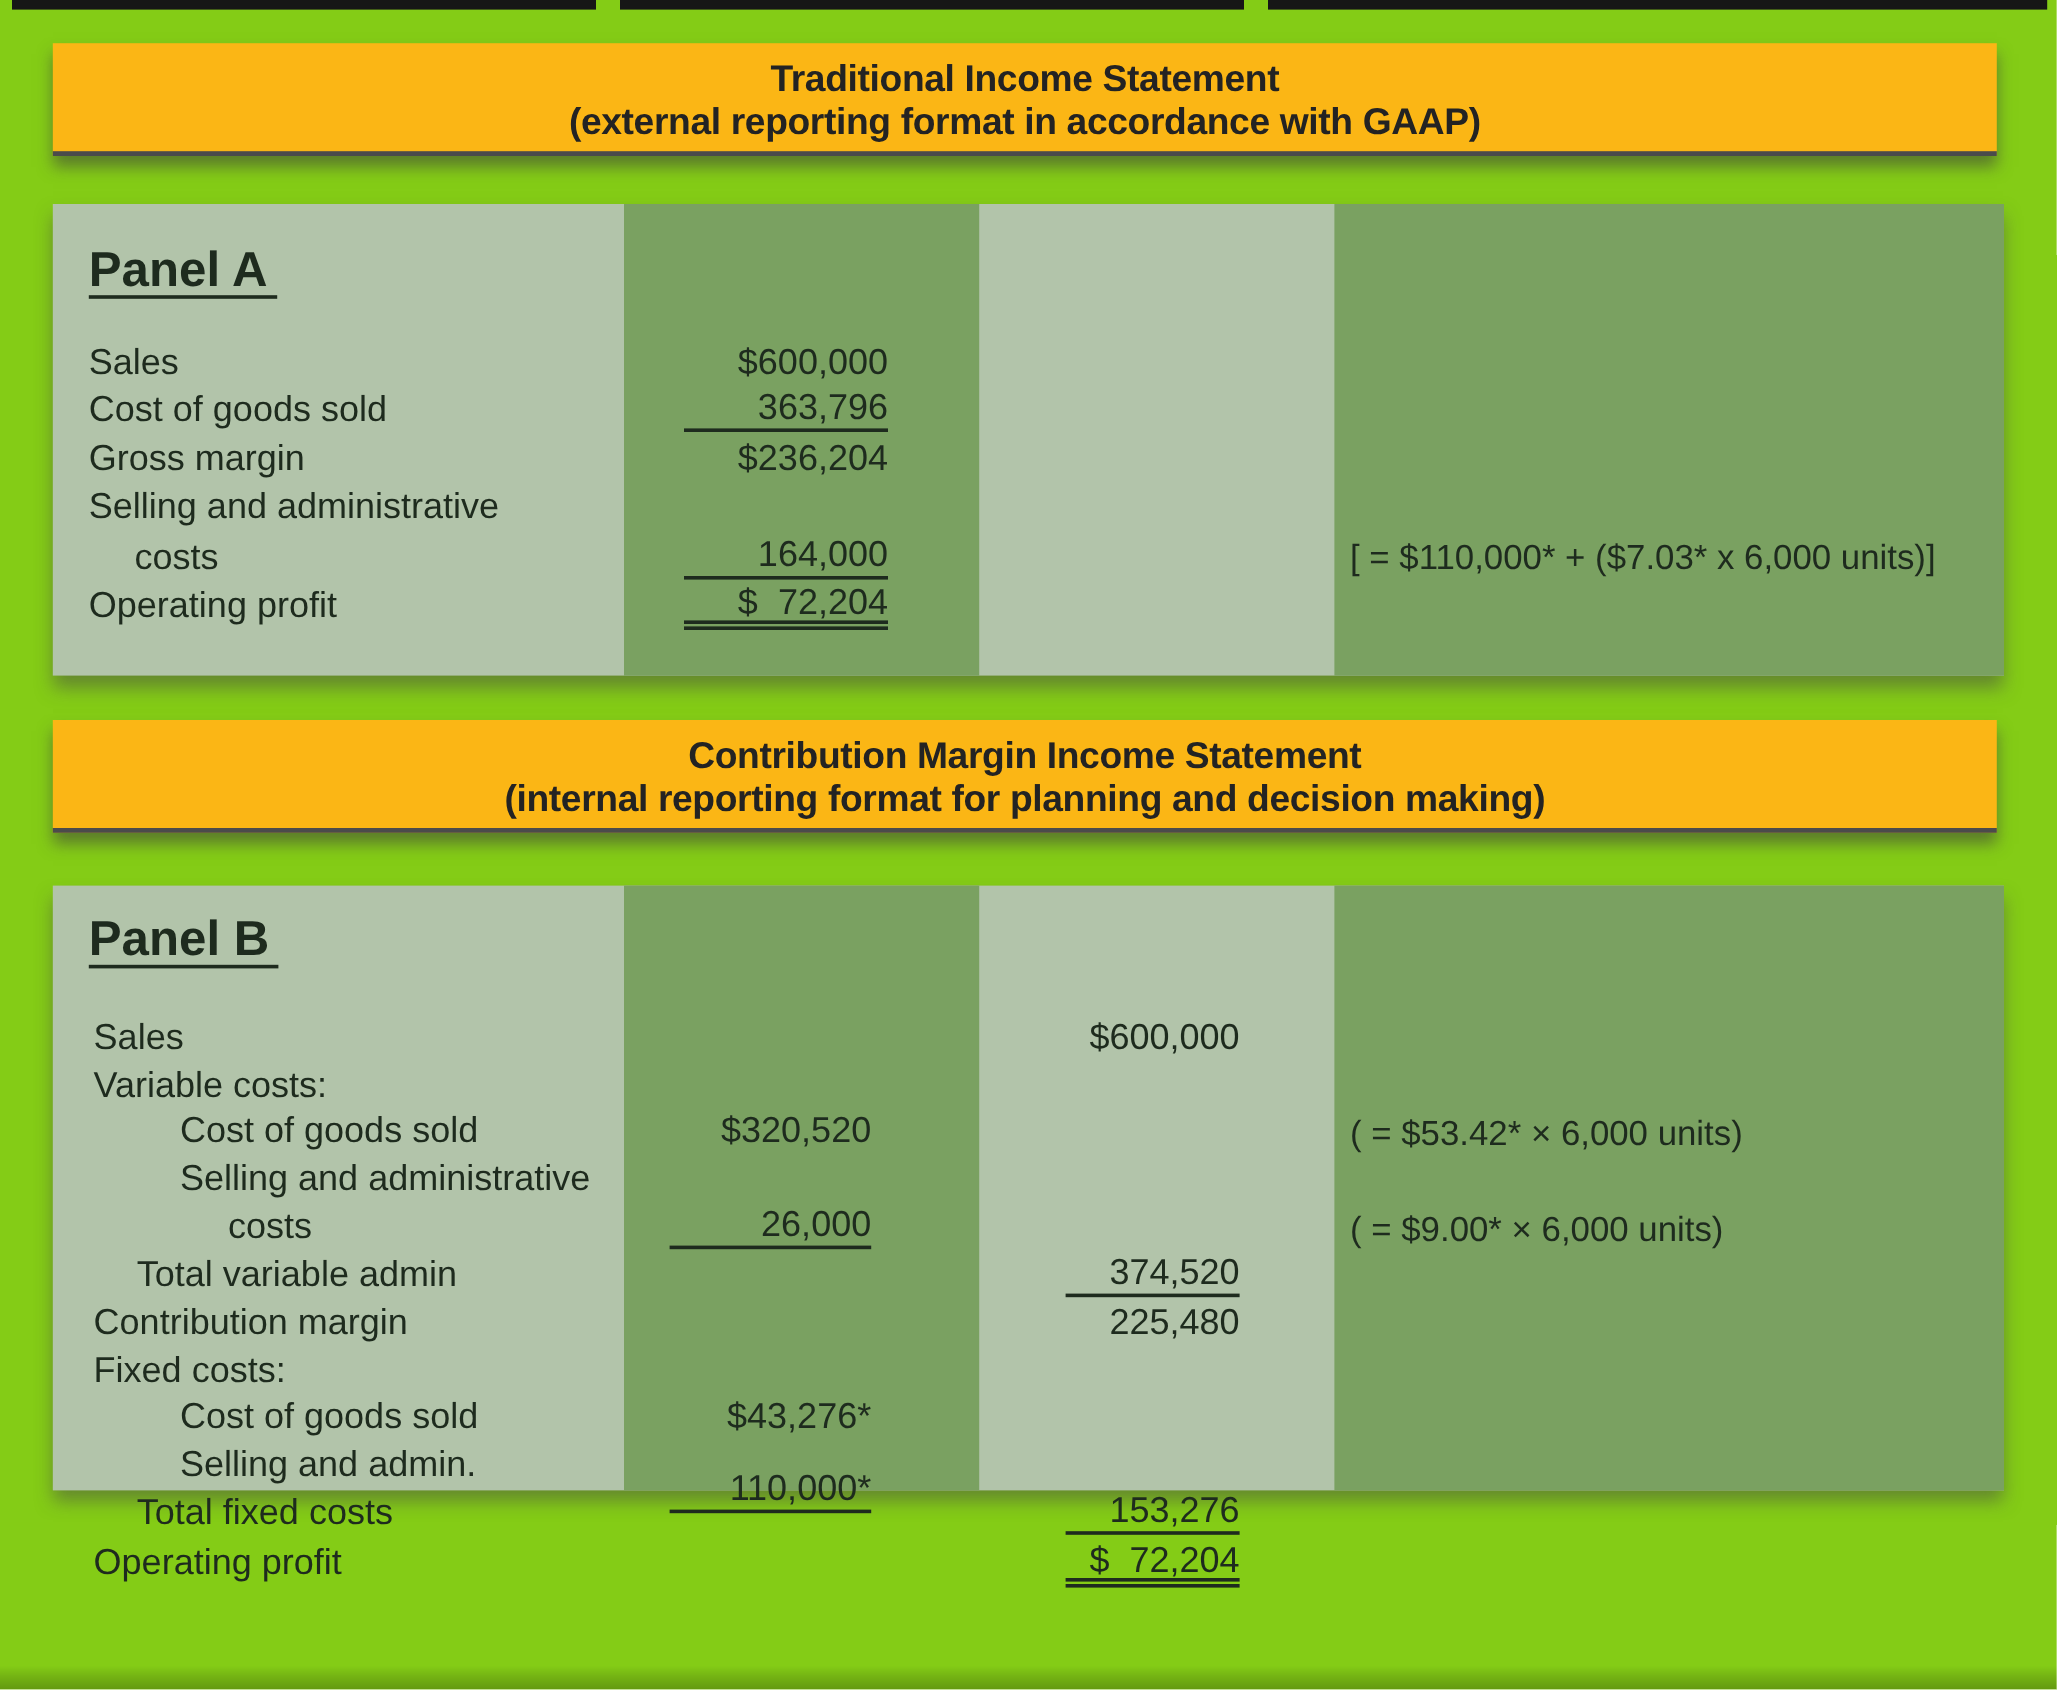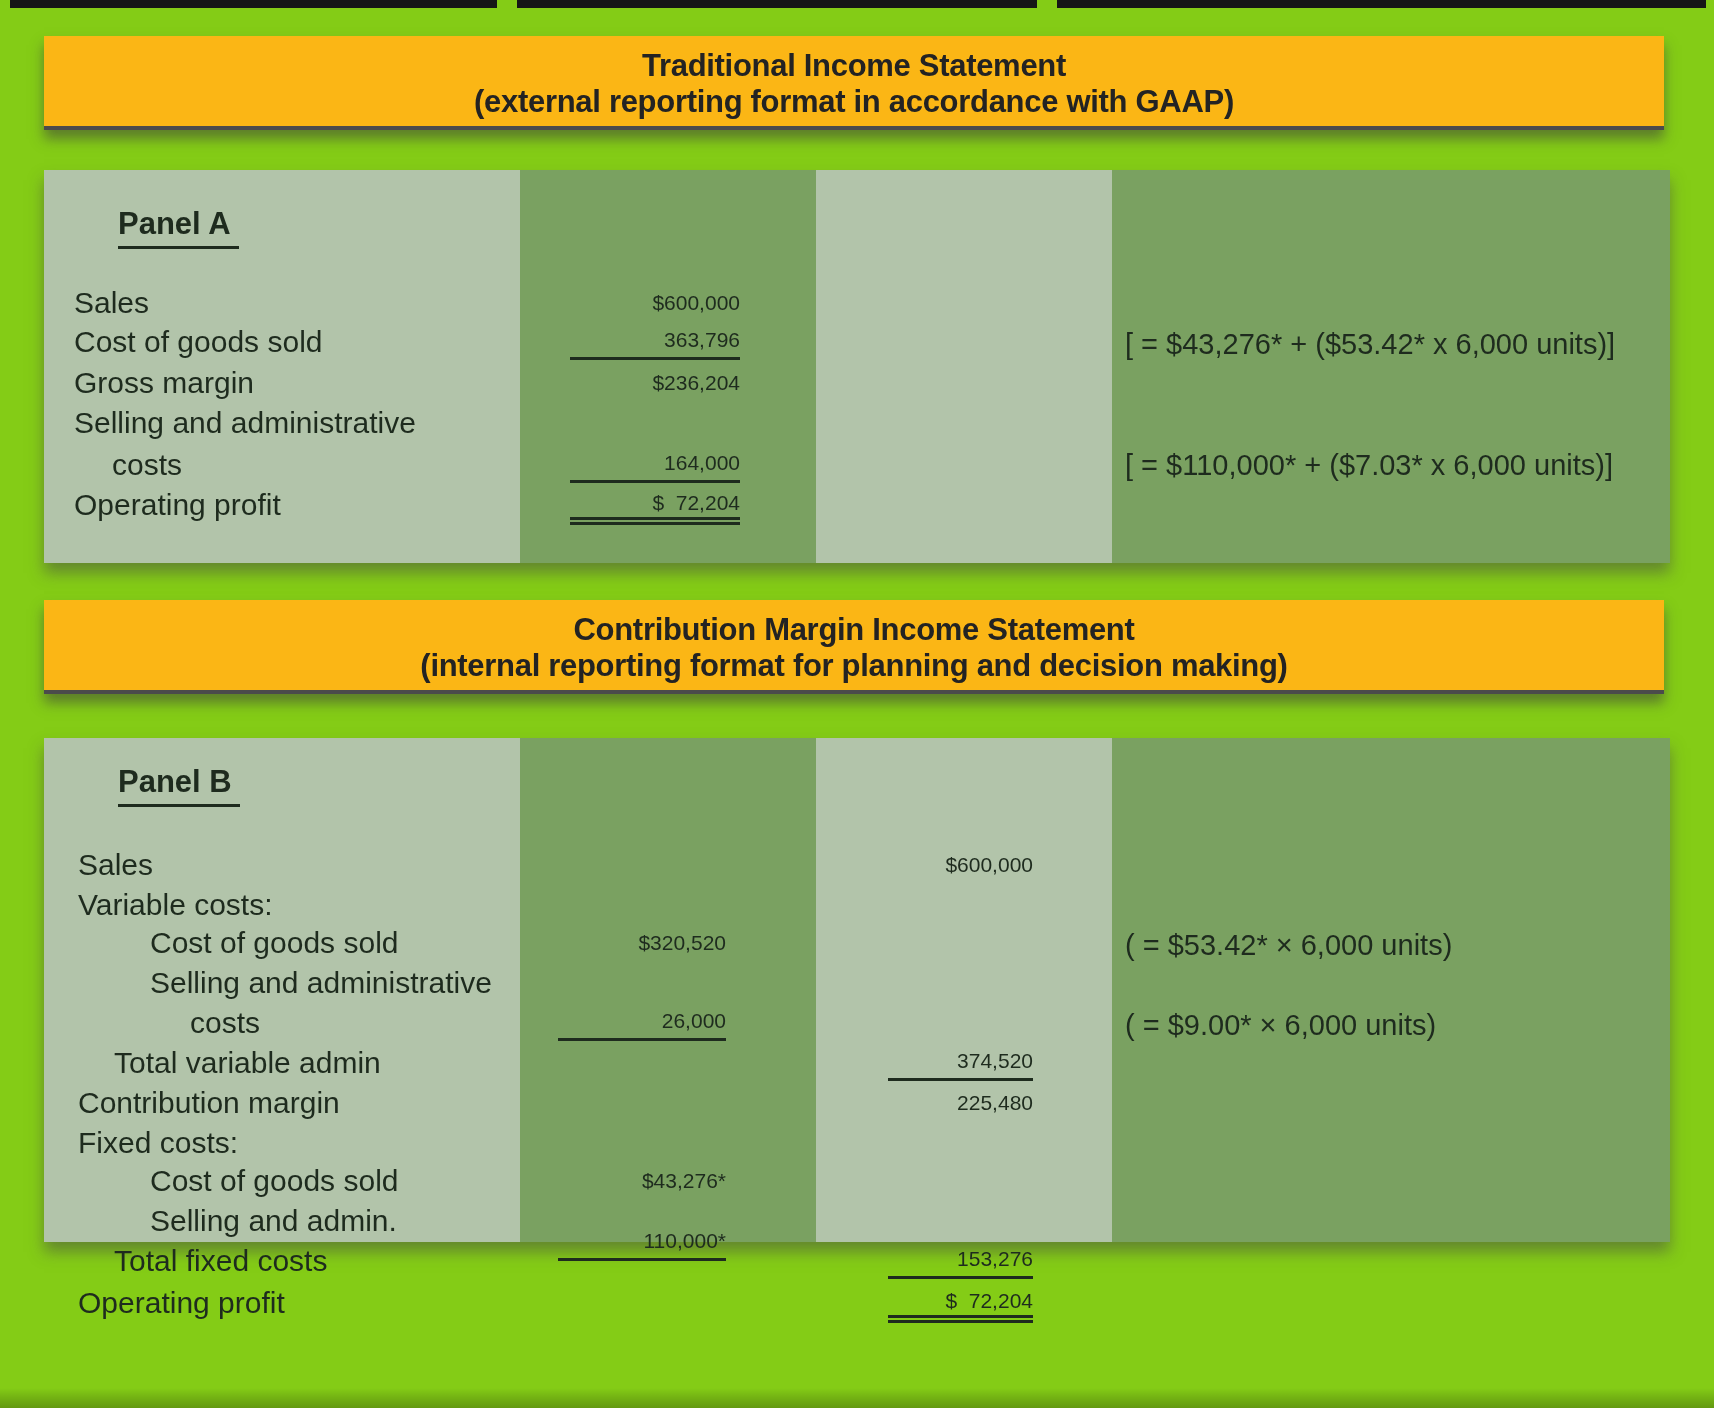--- a/index.html
+++ b/index.html
@@ -28,25 +28,25 @@
   .banner-line{font-size:31px;font-weight:700;line-height:36px;letter-spacing:-0.3px;}
   .banner .banner-line:first-child{margin-top:12px;}
   .panel{
     position:absolute;left:44px;width:1626px;background:var(--lg);
     box-shadow:0 10px 14px rgba(70,70,70,0.5);
   }
   .stripe{position:absolute;top:0;bottom:0;background:var(--dg);}
   .stripe.s2{left:476px;width:296px;}
   .stripe.s4{left:1068px;width:558px;}
   .heading{
-    position:absolute;font-size:31px;font-weight:700;line-height:32px;
-    border-bottom:3px solid var(--ink);padding:0 8px 6px 0;margin-left:44px;
+    position:absolute;font-size:41px;font-weight:700;line-height:32px;
+    border-bottom:3px solid var(--ink);padding:0 8px 6px 0;
   }
   .r{position:absolute;font-size:30px;line-height:34px;white-space:pre;}
-  .v{position:absolute;font-size:21px;line-height:34px;text-align:right;white-space:pre;box-sizing:border-box;}
+  .v{position:absolute;font-size:30px;line-height:34px;text-align:right;white-space:pre;box-sizing:border-box;}
   .av{left:526px;width:170px;}   
   .b2{left:514px;width:168px;}   
   .b3{left:844px;width:145px;}   
   .ul{height:37px;border-bottom:3px solid var(--ink);}
   .dul{height:39px;border-bottom:8px double var(--ink);}
   .ann{position:absolute;left:1081px;font-size:29px;line-height:34px;white-space:pre;}
   .bottom-strip{
     position:absolute;left:0;bottom:0;width:1714px;height:20px;
     background:linear-gradient(180deg,rgba(0,0,0,0) 0%,rgba(0,0,0,0.12) 45%,rgba(0,0,0,0.25) 100%);
   }
@@ -75,21 +75,20 @@
     <div class="r" style="left:30px;top:236px;">Selling and administrative</div>
     <div class="r" style="left:68px;top:278px;">costs</div>
     <div class="r" style="left:30px;top:318px;">Operating profit</div>
 
     <div class="v av" style="top:116px;">$600,000</div>
     <div class="v av ul" style="top:153px;">363,796</div>
     <div class="v av" style="top:196px;">$236,204</div>
     <div class="v av ul" style="top:276px;">164,000</div>
     <div class="v av dul" style="top:316px;">$  72,204</div>
 
-    <div class="ann" style="top:157px;">[ = $43,276* + ($53.42* x 6,000 units)]</div>
     <div class="ann" style="top:278px;">[ = $110,000* + ($7.03* x 6,000 units)]</div>
   </div>
 
   <div class="banner" style="top:600px;">
     <div class="banner-line">Contribution Margin Income Statement</div>
     <div class="banner-line">(internal reporting format for planning and decision making)</div>
   </div>
 
   <div class="panel" style="top:738px;height:504px;">
     <div class="stripe s2"></div>

